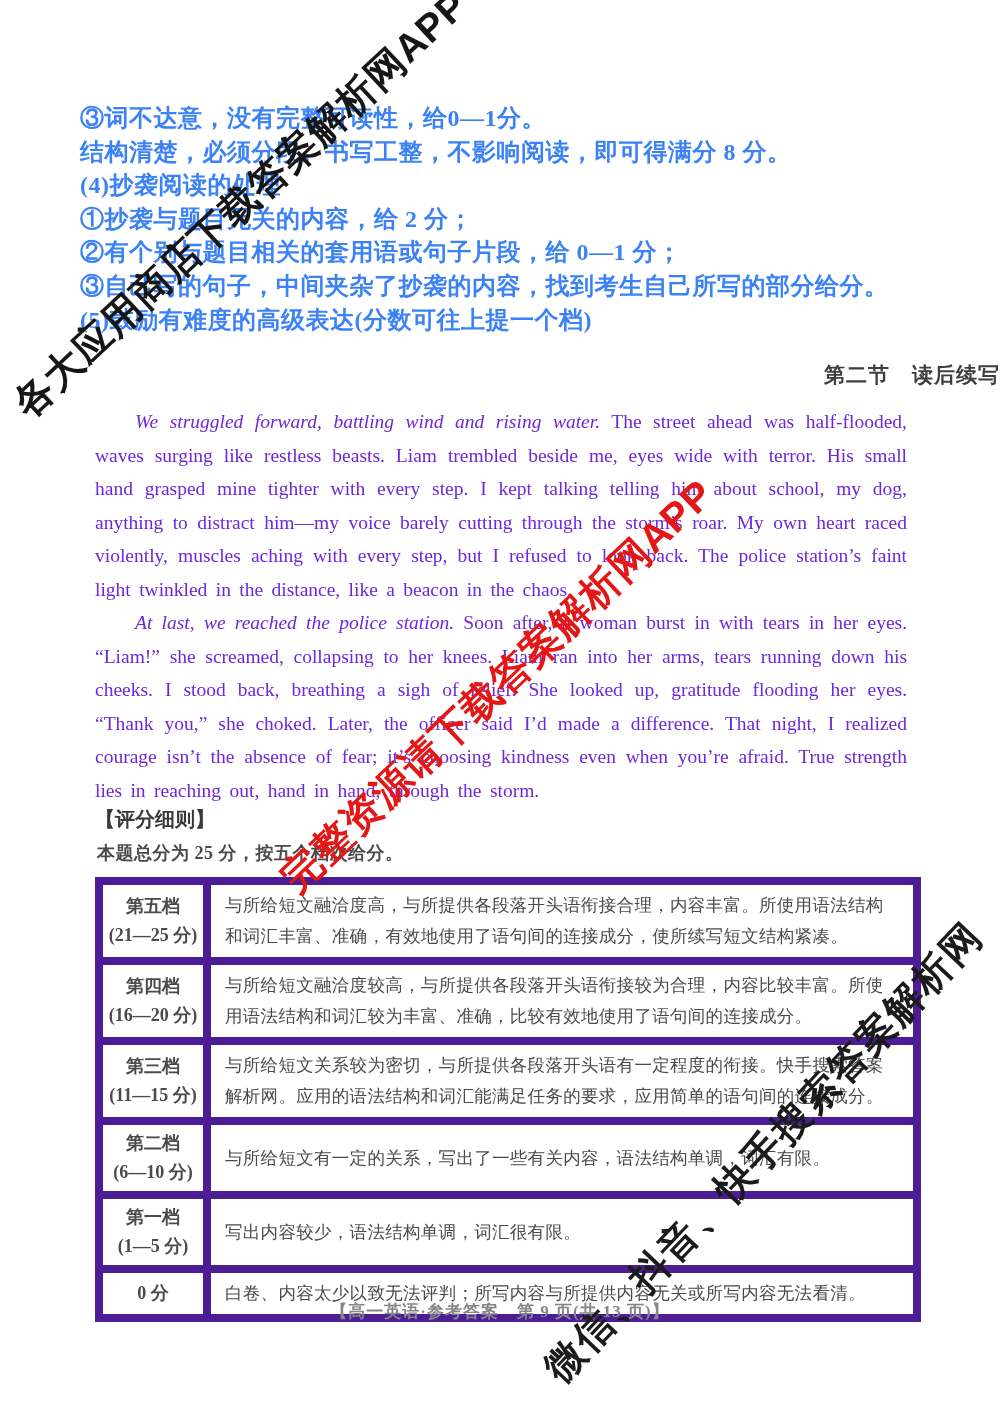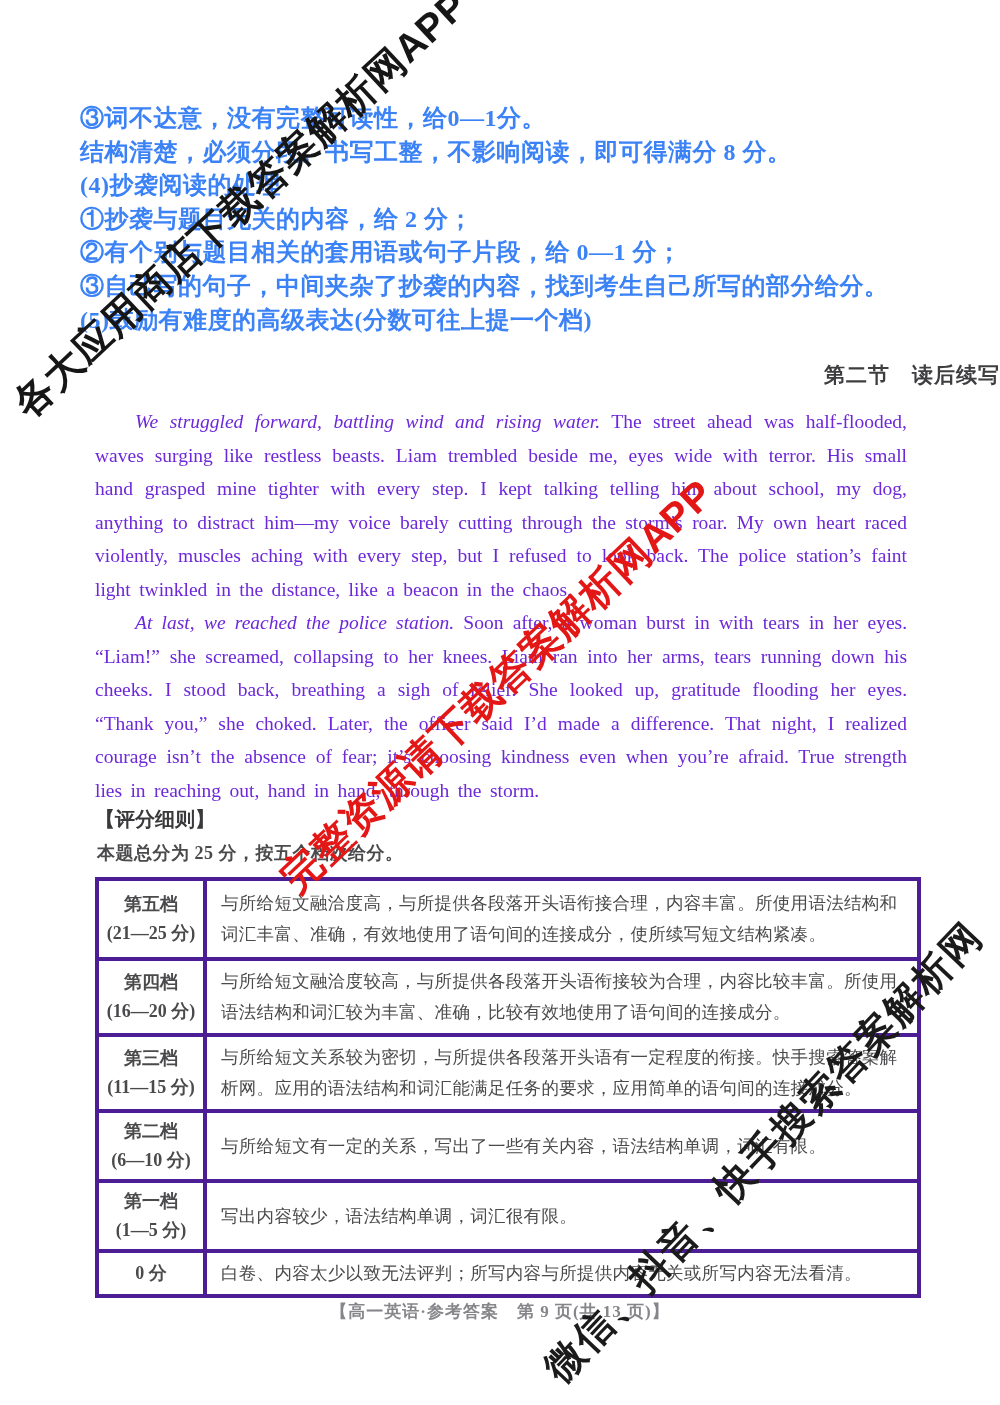--- a/index.html
+++ b/index.html
@@ -50,21 +50,21 @@
   .scoring-intro {
     position:absolute; left:97px; top:841px;
     font-size:18px; color:#4a4a4c; font-weight:600;
     letter-spacing:0.5px;
   }
   table.score-table {
     position:absolute; left:95px; top:877px; width:826px;
     border-collapse:collapse;
   }
   .score-table td {
-    border:4px solid #4c1d95;
+    border:8px solid #4c1d95;
     vertical-align:middle;
     color:#4a4a4c;
   }
   .score-table td.tier-cell {
     width:108px; text-align:center;
     font-size:18px; font-weight:600; line-height:29px;
     padding:4px 2px;
   }
   .score-table td.desc-cell {
     font-size:17.5px; font-weight:500; line-height:31px;

